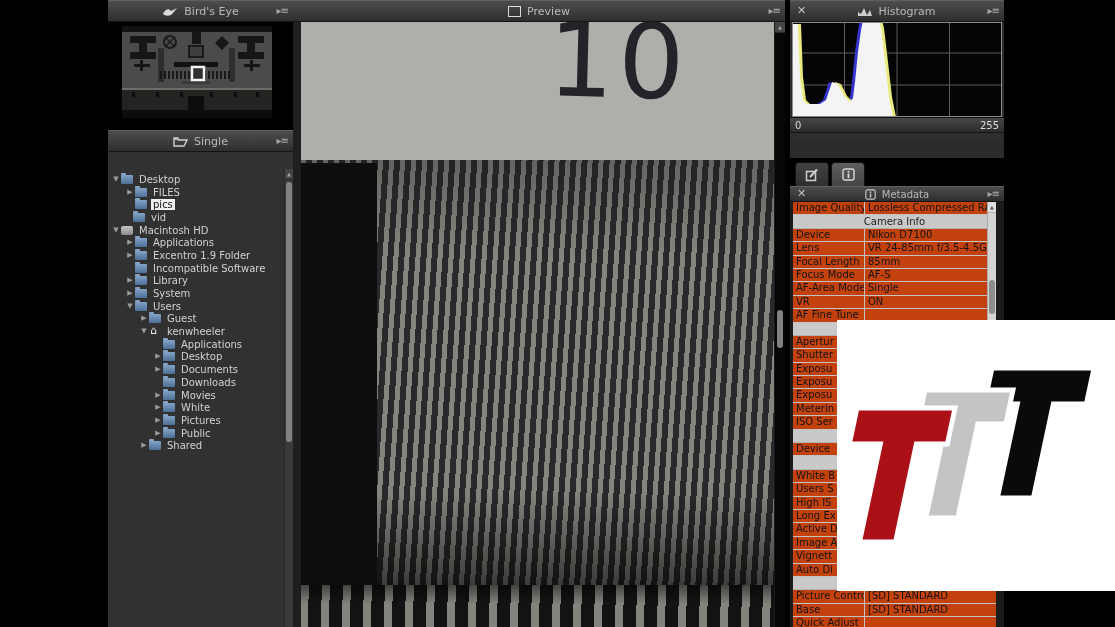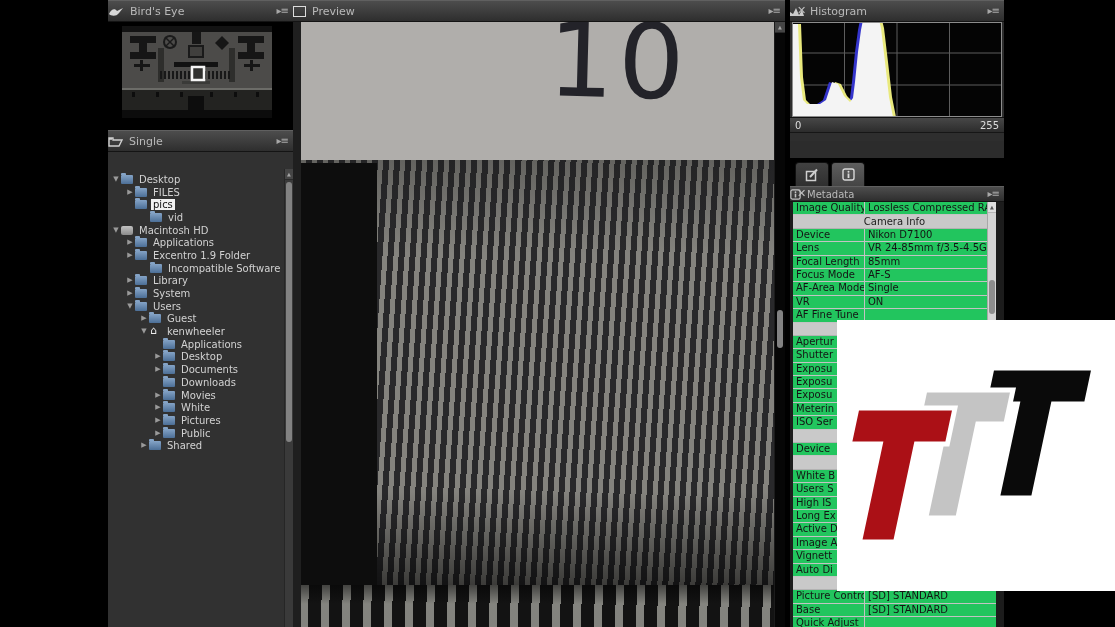--- a/index.html
+++ b/index.html
@@ -2,21 +2,21 @@
 <html><head>
 <meta charset="utf-8">
 <style>
   html,body{margin:0;padding:0;}
   body{width:1115px;height:627px;position:relative;overflow:hidden;background:#000;
        font-family:"DejaVu Sans","Liberation Sans",sans-serif;}
   .abs{position:absolute;}
   
   .panel-hdr{height:22px;background:linear-gradient(#4d4d4d,#2e2e2e);
     border-top:1px solid #606060;border-bottom:1px solid #141414;
-    color:#b9b9b9;font-size:11px;display:flex;align-items:center;
+    color:#b9b9b9;font-size:11px;display:flex;align-items:center;justify-content:center;
     gap:6px;position:relative;box-sizing:border-box;}
   .panel-hdr.small{height:16px;font-size:10px;}
   .hdr-menu{position:absolute;right:5px;top:50%;transform:translateY(-52%);
     color:#a8a8a8;font-size:10px;letter-spacing:-1px;cursor:default;}
   .hdr-x{position:absolute;left:7px;top:50%;transform:translateY(-52%);
     color:#c0c0c0;font-size:11px;line-height:1;cursor:default;}
   
   #birdseye{left:108px;top:0;width:185px;height:130px;background:#000;}
   
   #folders{left:108px;top:130px;width:185px;height:497px;background:#313131;}
@@ -76,21 +76,21 @@
   .tab{position:absolute;width:34px;height:24px;border:1px solid #101010;border-bottom:none;
     border-radius:4px 4px 0 0;display:flex;align-items:center;justify-content:center;
     box-sizing:border-box;}
   .tab.inactive{background:linear-gradient(#414141,#2f2f2f);}
   .tab.active{background:linear-gradient(#5e5e5e,#454545);}
   
   #metapanel{left:790px;top:186px;width:214px;height:441px;background:#1c1c1c;}
   #meta-table{position:absolute;left:3px;top:16px;width:203px;height:425px;
     background:#e6e6e6;overflow:hidden;}
   .meta-row{display:flex;height:13.4px;border-bottom:1px solid #c3c3c3;
-    box-sizing:border-box;background:#22c55e;font-size:10px;color:#141414;
+    box-sizing:border-box;background:#c2410c;font-size:10px;color:#141414;
     align-items:center;}
   .meta-label{width:68px;flex:none;padding-left:3px;overflow:hidden;white-space:nowrap;
     border-right:1px solid #c3c3c3;align-self:stretch;line-height:12.5px;}
   .meta-value{flex:1;padding-left:3px;overflow:hidden;white-space:nowrap;line-height:12.5px;}
   .meta-sec{height:13.4px;background:#c9c9c9;border-bottom:1px solid #b2b2b2;
     text-align:center;font-size:10px;color:#1c1c1c;box-sizing:border-box;line-height:13px;}
   #meta-scroll{position:absolute;right:0;top:0;width:9px;height:389px;background:#d4d4d4;
     border-left:1px solid #a8a8a8;box-sizing:border-box;}
   #meta-scroll .varrow{background:#dedede;color:#555;border-bottom:1px solid #b5b5b5;}
   #meta-scroll .vthumb{background:#8d8d8d;}
@@ -170,41 +170,41 @@
       <div class="trow" style="padding-left: 17px;">
         <span class="disc">▶</span>
         <span class="fic folder"></span>
         <span class="flabel">FILES</span>
       </div>
       <div class="trow" style="padding-left: 17px;">
         <span class="disc"></span>
         <span class="fic folder"></span>
         <span class="flabel sel">pics</span>
       </div>
-      <div class="trow" style="padding-left: 32px;">
+      <div class="trow" style="padding-left: 15px;">
         <span class="disc"></span>
         <span class="fic folder"></span>
         <span class="flabel">vid</span>
       </div>
       <div class="trow" style="padding-left: 3px;">
         <span class="disc">▼</span>
         <span class="fic disk"></span>
         <span class="flabel">Macintosh HD</span>
       </div>
       <div class="trow" style="padding-left: 17px;">
         <span class="disc">▶</span>
         <span class="fic folder"></span>
         <span class="flabel">Applications</span>
       </div>
       <div class="trow" style="padding-left: 17px;">
         <span class="disc">▶</span>
         <span class="fic folder"></span>
         <span class="flabel">Excentro 1.9 Folder</span>
       </div>
-      <div class="trow" style="padding-left: 32px;">
+      <div class="trow" style="padding-left: 17px;">
         <span class="disc"></span>
         <span class="fic folder"></span>
         <span class="flabel">Incompatible Software</span>
       </div>
       <div class="trow" style="padding-left: 17px;">
         <span class="disc">▶</span>
         <span class="fic folder"></span>
         <span class="flabel">Library</span>
       </div>
       <div class="trow" style="padding-left: 17px;">

